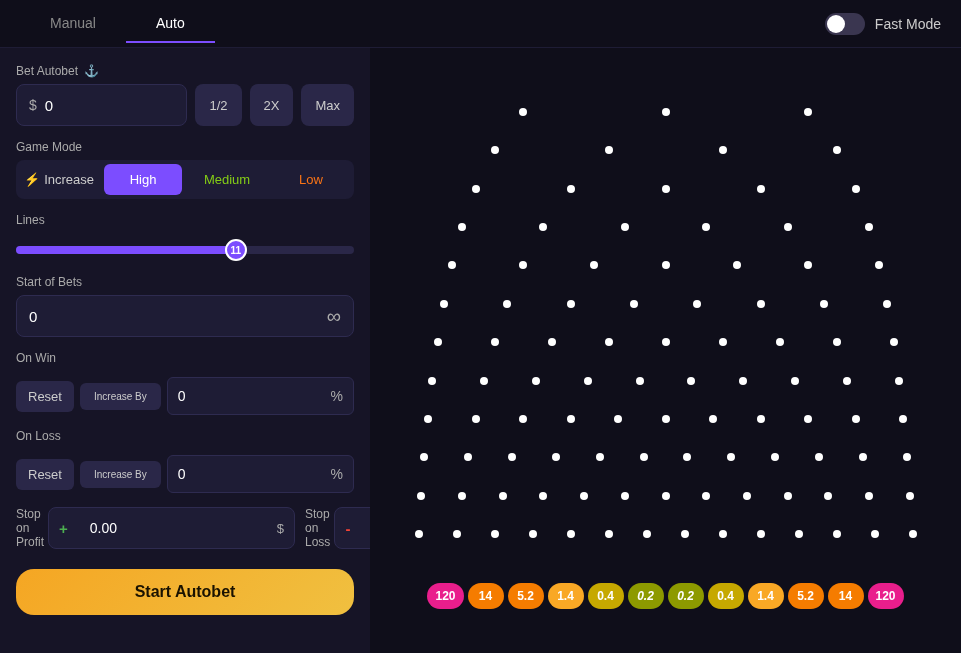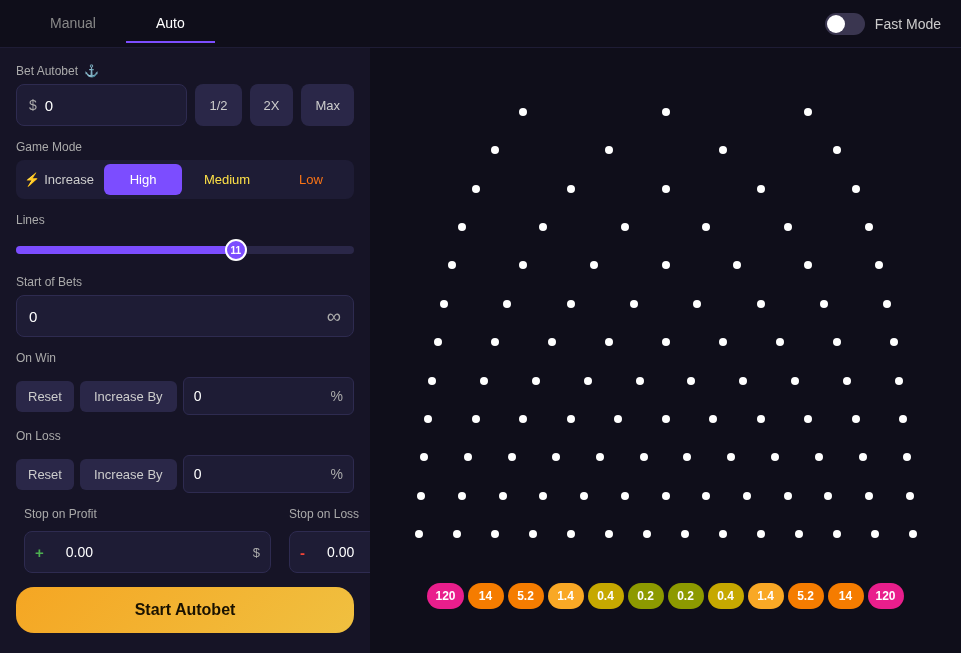--- a/index.html
+++ b/index.html
@@ -157,21 +157,21 @@
       align-items: center;
       justify-content: center;
       gap: 4px;
     }
     .mode-btn.high {
       background: #7c4dff;
       color: #fff;
     }
     .mode-btn.medium {
       background: transparent;
-      color: #fde047;
+      color: #84cc16;
     }
     .mode-btn.low {
       background: transparent;
       color: #f97316;
     }
 
     
     .slider-row {
       display: flex;
       flex-direction: column;
@@ -250,21 +250,21 @@
       font-size: 13px;
       padding: 8px 12px;
       cursor: pointer;
       white-space: nowrap;
     }
     .btn-increase {
       background: #2a2748;
       border: none;
       border-radius: 6px;
       color: #ccc;
-      font-size: 13px;
+      font-size: 10px;
       padding: 8px 14px;
       cursor: pointer;
       white-space: nowrap;
     }
     .on-input {
       flex: 1;
       background: #1e1c35;
       border: 1px solid #2e2b50;
       border-radius: 6px;
       display: flex;
@@ -287,23 +287,22 @@
     }
 
     
     .stop-row {
       display: flex;
       gap: 10px;
     }
     .stop-col {
       flex: 1;
       display: flex;
-      flex-direction: column;
+      flex-direction: row;
       gap: 4px;
-      margin-left: 8px;
     }
     .stop-input {
       background: #1e1c35;
       border: 1px solid #2e2b50;
       border-radius: 8px;
       display: flex;
       align-items: center;
       padding: 0 10px;
       height: 42px;
       gap: 6px;
@@ -382,21 +381,21 @@
       font-size: 12px;
       font-weight: bold;
       color: #fff;
       min-width: 36px;
       text-align: center;
     }
     .mult-pink { background: #e91e8c; }
     .mult-orange { background: #f57c00; }
     .mult-yellow { background: #f9a825; }
     .mult-light-yellow { background: #c6a800; }
-    .mult-olive { background: #8d9a00; }
+    .mult-olive { background: #8d9a00; font-style: italic; }
   </style>
 </head>
 <body>
 
 <div class="top-bar">
   <div class="tabs">
     <div class="tab">Manual</div>
     <div class="tab active">Auto</div>
   </div>
   <div class="fast-mode">

